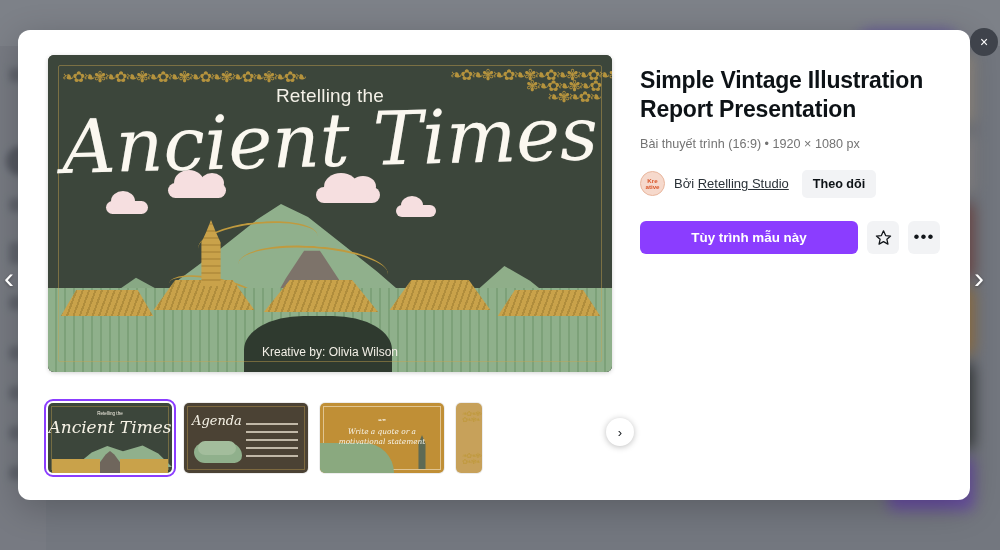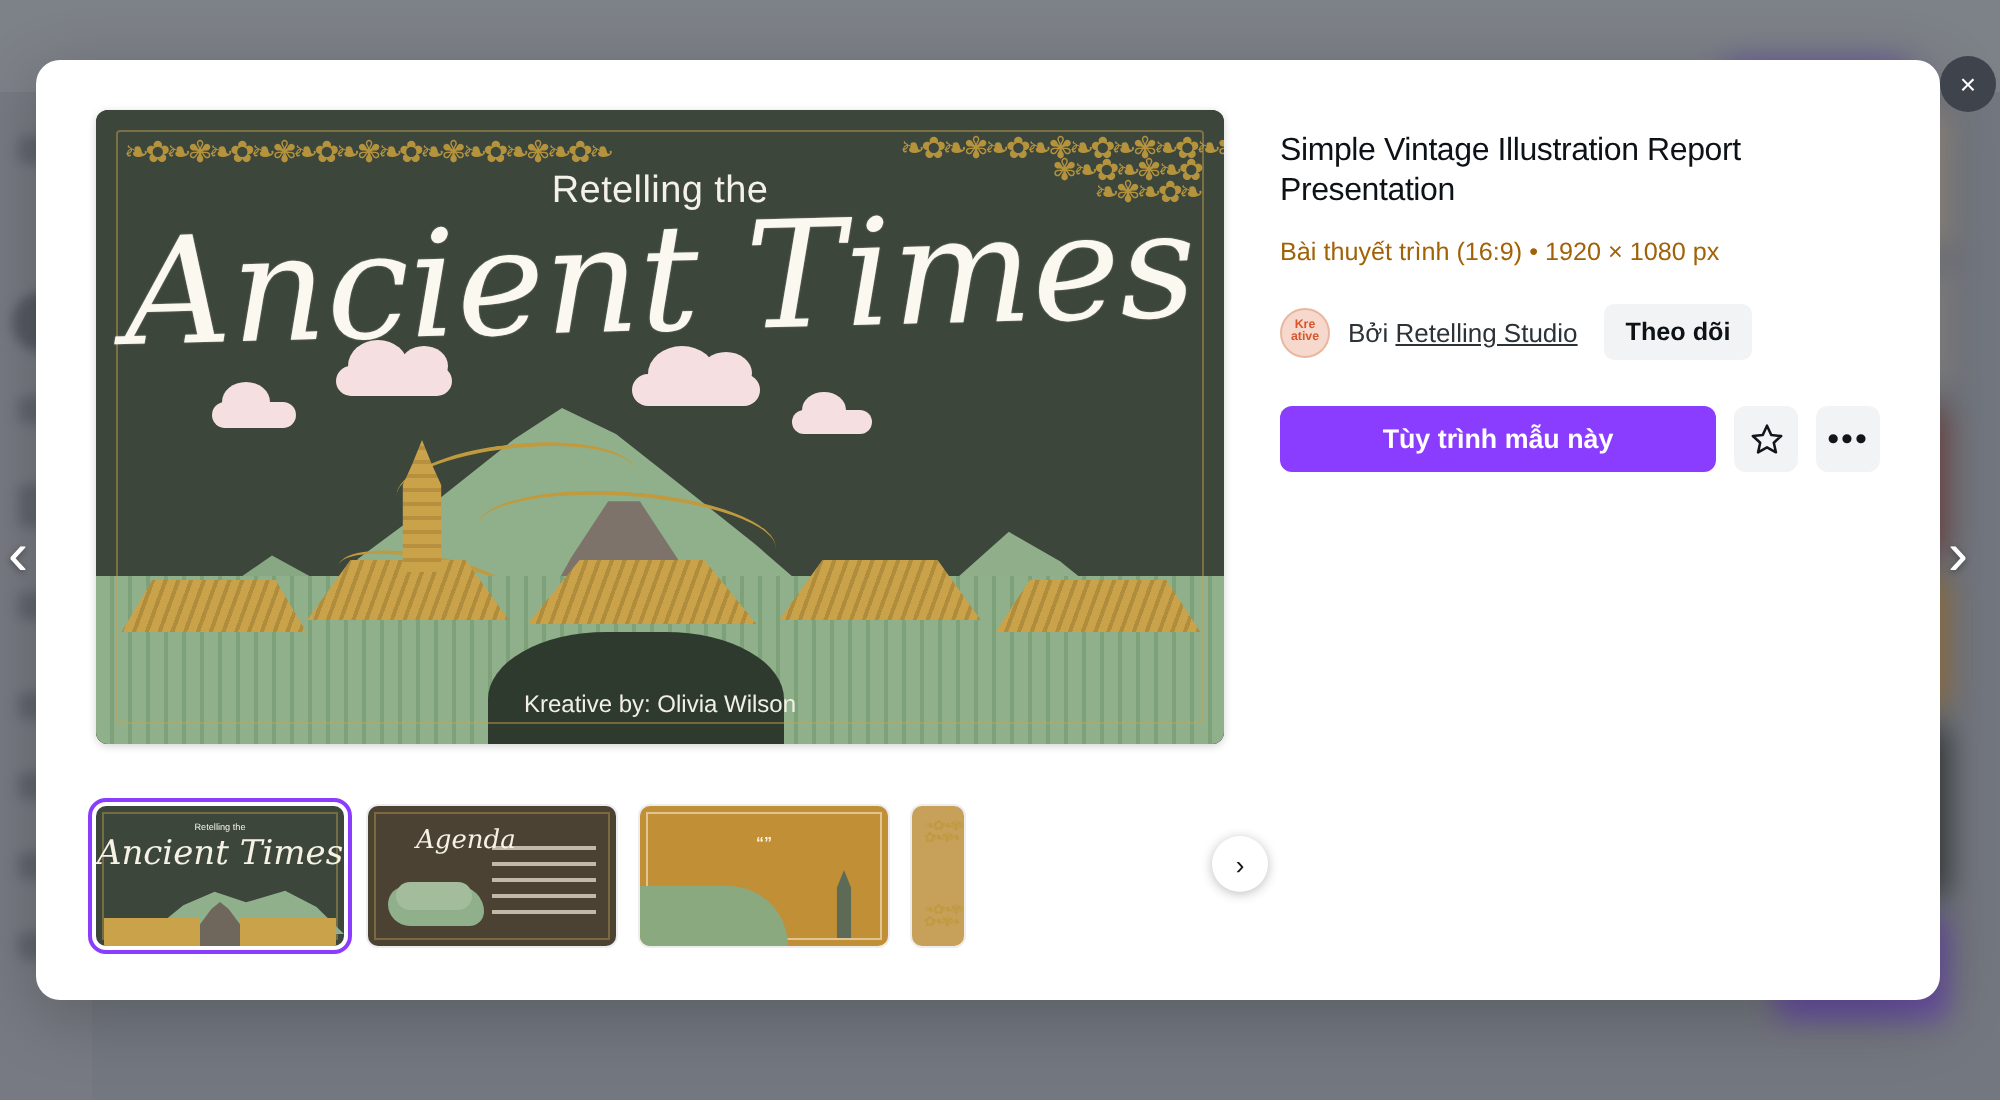--- a/index.html
+++ b/index.html
@@ -173,24 +173,24 @@
     text-shadow: 0 0 1px rgba(255,255,255,.4);
   }
   .poster-credit {
     position: absolute; left: 0; right: 0; bottom: 13px; text-align: center;
     color: #f2efe6; font-size: 12px;
   }
 
   
   .info { position: absolute; left: 622px; top: 36px; width: 300px; }
   .info h1 {
-    font-size: 16px; line-height: 1.26; color: #0d1216;
-    font-weight: 400; letter-spacing: -.2px;
-  }
-  .meta { margin-top: 13px; font-size: 12.6px; color: #a16207; }
+    font-size: 23px; line-height: 1.26; color: #0d1216;
+    font-weight: 700; letter-spacing: -.2px;
+  }
+  .meta { margin-top: 13px; font-size: 12.6px; color: #737373; }
   .byline { margin-top: 19px; display: flex; align-items: center; gap: 9px; }
   .avatar {
     width: 25px; height: 25px; border-radius: 50%;
     background: #f6d9cc; border: 1px solid #e9b79e;
     display: flex; flex-direction: column; align-items: center;
     justify-content: center; overflow: hidden; flex: 0 0 auto;
   }
   .avatar span { font-size: 6.2px; color: #d9562a; font-weight: 700; line-height: 6.4px; }
   .by-text { font-size: 13px; color: #2b3238; white-space: nowrap; }
   .by-text a { color: #2b3238; text-decoration: underline; }
@@ -368,29 +368,30 @@
 
       <div class="thumb" style="background:#4b4234">
         <div style="position:absolute;left:3px;top:3px;right:3px;bottom:3px;border:1px solid rgba(200,165,80,.4)"></div>
         <div style="position:absolute;left:10px;bottom:10px;width:48px;height:20px;background:#90b08c;border-radius:10px 14px 8px 12px"></div>
         <div style="position:absolute;left:14px;bottom:18px;width:38px;height:14px;background:#a3bd9c;border-radius:12px"></div>
         <div style="position:absolute;left:62px;top:20px;width:52px;height:2px;background:#ded6c4;opacity:.8"></div>
         <div style="position:absolute;left:62px;top:28px;width:52px;height:2px;background:#ded6c4;opacity:.8"></div>
         <div style="position:absolute;left:62px;top:36px;width:52px;height:2px;background:#ded6c4;opacity:.8"></div>
         <div style="position:absolute;left:62px;top:44px;width:52px;height:2px;background:#ded6c4;opacity:.8"></div>
         <div style="position:absolute;left:62px;top:52px;width:52px;height:2px;background:#ded6c4;opacity:.8"></div>
-        <div class="t-label" style="left:24px;right:auto;text-align:center;top:10px;font-size:13px">Agenda</div>
+        <div class="t-label" style="left:8px;right:auto;text-align:center;top:10px;font-size:13px">Agenda</div>
       </div>
 
       <div class="thumb" style="background:#c08f36">
         <div style="position:absolute;left:3px;top:3px;right:3px;bottom:3px;border:1px solid rgba(255,250,235,.5)"></div>
         <div style="position:absolute;left:0;bottom:0;width:74px;height:30px;background:#8aa97f;border-radius:0 40px 0 0"></div>
         <div style="position:absolute;right:14px;bottom:4px;width:16px;height:34px;background:#5d6a55;
                     clip-path:polygon(28% 100%,28% 26%,50% 0%,72% 26%,72% 100%)"></div>
         <div style="position:absolute;left:0;right:0;top:14px;text-align:center;color:#f7f1e2;font-size:8px;font-weight:700">“”</div>
+        <div class="t-label" style="top:24px;font-size:7.4px;padding:0 14px;line-height:10px">Write a quote or a motivational statement</div>
       </div>
 
 
       <div class="thumb clipped" style="background:#c7a15a">
         <div class="tiny-vine" style="left:6px;top:8px">❧✿❧✾❧<br>✿❧✾❧</div>
         <div class="tiny-vine" style="left:6px;bottom:8px">❧✿❧✾❧<br>✿❧✾❧</div>
       </div>
     </div>
 
     <div class="thumb-next">›</div>

